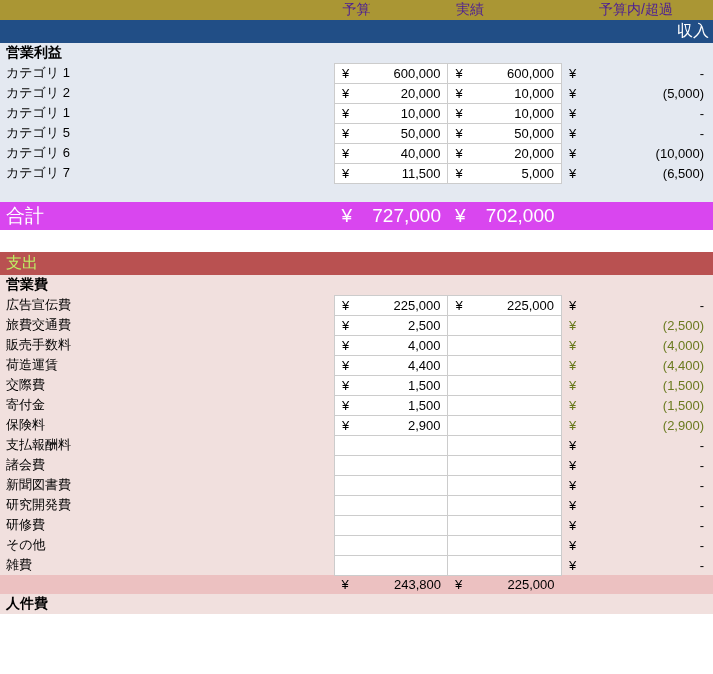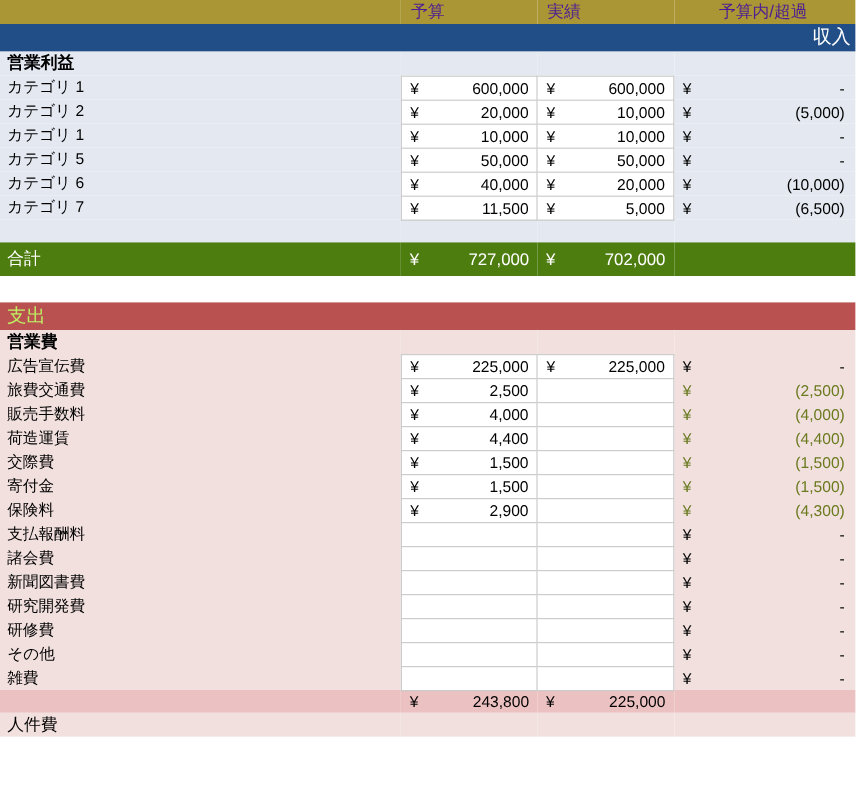--- a/index.html
+++ b/index.html
@@ -15,34 +15,34 @@
   .header-row .h-actual { padding-left: 8px; margin-top: 29px; }
   .header-row .h-var { text-align: right; padding-right: 40px; }
 
   .section-income td { background: #214e86; color: #fff; font-size: 16px; text-align: right; }
   .section-expense td { background: #b95151; color: #bef264; font-size: 16px; }
 
   .rev-bg td { background: #e4e9f1; }
   .exp-bg td { background: #f1e0de; }
 
   .cat-head { font-weight: bold; font-size: 14px; }
-  .sub-head { font-weight: normal; font-size: 14px; }
+  .sub-head { font-weight: bold; font-size: 14px; }
 
   .cell-white { background: #fff !important; border: 1px solid #ccc; }
   .yen { display: flex; justify-content: space-between; }
   .yen .sym { padding-left: 3px; }
   .yen .val { text-align: right; padding-right: 3px; }
 
   .var-cell { display: flex; justify-content: space-between; padding-right: 2px; }
   .var-cell .sym { padding-left: 3px; }
   .var-cell .val { text-align: right; padding-right: 3px; }
   .var-neg { color: #000; }
   .var-green { color: #6a7a1f; }
 
-  .total-row td { background: #4d7c0f; color: #fff; font-size: 14px; height: 28px; }
+  .total-row td { background: #d946ef; color: #fff; font-size: 19px; height: 28px; }
   .total-row .yen { font-weight: normal; }
 
   .subtotal-row td { background: #ecc1c1 !important; }
   .blank-white td { background: #fff; height: 22px; }
 </style>
 </head>
 <body>
 
 <table>
   <tbody id="tbody">
@@ -327,21 +327,21 @@
         <td class="cell-white col-amt">
           <div class="yen">
             <span class="sym">¥</span>
             <span class="val">2,900</span>
           </div>
         </td>
         <td class="cell-white col-amt"></td>
         <td class="col-var">
           <div class="var-cell var-green">
             <span class="sym">¥</span>
-            <span class="val">(4,300)</span>
+            <span class="val">(2,900)</span>
           </div>
         </td>
       </tr>
       <tr class="exp-bg">
         <td class="col-label">支払報酬料</td>
         <td class="cell-white col-amt"></td>
         <td class="cell-white col-amt"></td>
         <td class="col-var">
           <div class="var-cell var-neg">
             <span class="sym">¥</span>

